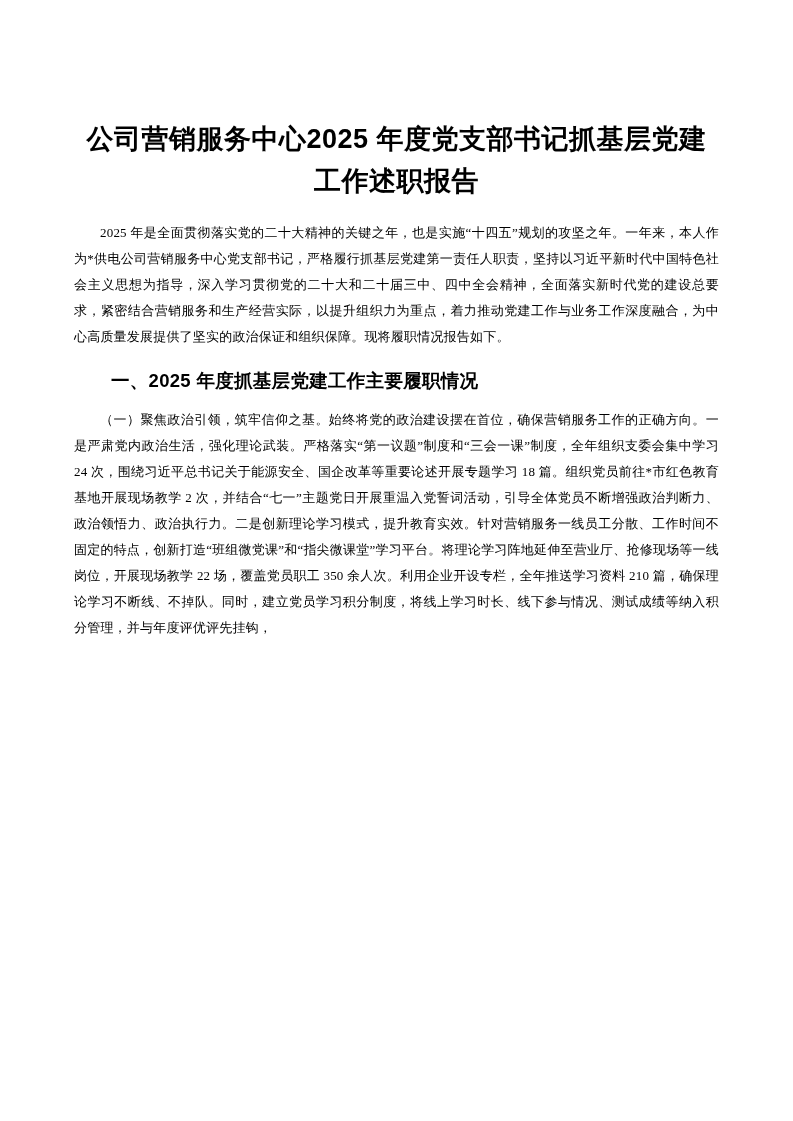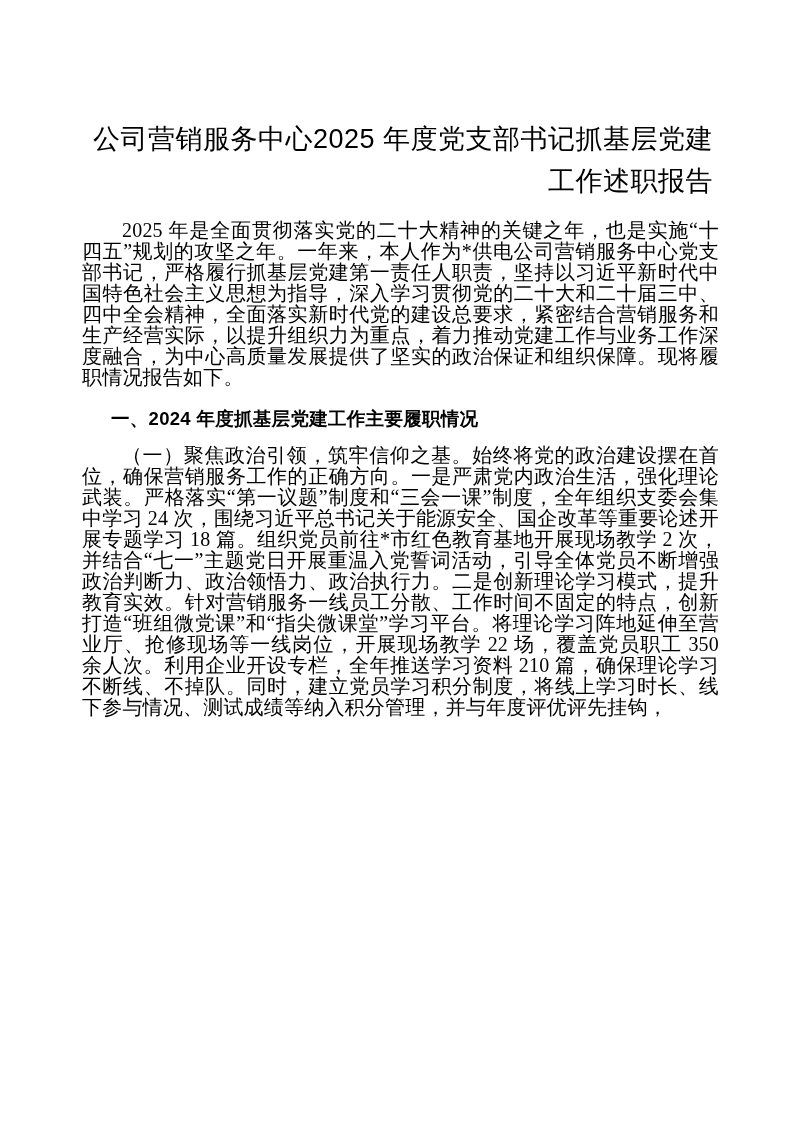--- a/index.html
+++ b/index.html
@@ -18,33 +18,33 @@
     width: 793px;
     height: 1121px;
     box-sizing: border-box;
     padding: 118px 74px 60px 74px;
     position: relative;
     overflow: hidden;
   }
   .doc-title {
     font-family: "Liberation Sans", "DejaVu Sans", sans-serif;
     font-size: 27px;
-    font-weight: normal;
+    font-weight: bold;
     line-height: 42px;
-    text-align: right;
+    text-align: center;
     letter-spacing: 0.5px;
     margin: 0 0 18px 0;
     padding: 0 6px;
   }
   .para {
-    font-size: 20px;
-    line-height: 21px;
+    font-size: 13px;
+    line-height: 26px;
     text-align: justify;
     text-justify: inter-ideograph;
-    margin: 0 0 1px 8px;
+    margin: 0 0 1px 0;
     text-indent: 2em;
     letter-spacing: 0.2px;
   }
   .section-heading {
     font-family: "Liberation Sans", "DejaVu Sans", sans-serif;
     font-size: 18.5px;
     font-weight: bold;
     line-height: 33px;
     margin: 14px 0 10px 0;
     text-indent: 2em;
@@ -60,17 +60,17 @@
 </style>
 </head>
 <body>
 
 <div class="page">
 
   <h1 class="doc-title">公司营销服务中心2025 年度党支部书记抓基层党建工作述职报告</h1>
 
   <p class="para">2025 年是全面贯彻落实党的二十大精神的关键之年，也是实施“十四五”规划的攻坚之年。一年来，本人作为*供电公司营销服务中心党支部书记，严格履行抓基层党建第一责任人职责，坚持以习近平新时代中国特色社会主义思想为指导，深入学习贯彻党的二十大和二十届三中、四中全会精神，全面落实新时代党的建设总要求，紧密结合营销服务和生产经营实际，以提升组织力为重点，着力推动党建工作与业务工作深度融合，为中心高质量发展提供了坚实的政治保证和组织保障。现将履职情况报告如下。</p>
 
-  <h2 class="section-heading">一、2024 年度抓基层党建工作主要履职情况</h2>
+  <h2 class="section-heading">一、2025 年度抓基层党建工作主要履职情况</h2>
 
   <p class="para para-spaced"><span class="lead">（一）聚焦政治引领，筑牢信仰之基。</span><span>始终将党的政治建设摆在首位，确保营销服务工作的正确方向。一是严肃党内政治生活，强化理论武装。严格落实“第一议题”制度和“三会一课”制度，全年组织支委会集中学习 24 次，围绕习近平总书记关于能源安全、国企改革等重要论述开展专题学习 18 篇。组织党员前往*市红色教育基地开展现场教学 2 次，并结合“七一”主题党日开展重温入党誓词活动，引导全体党员不断增强政治判断力、政治领悟力、政治执行力。二是创新理论学习模式，提升教育实效。针对营销服务一线员工分散、工作时间不固定的特点，创新打造“班组微党课”和“指尖微课堂”学习平台。将理论学习阵地延伸至营业厅、抢修现场等一线岗位，开展现场教学 22 场，覆盖党员职工 350 余人次。利用企业开设专栏，全年推送学习资料 210 篇，确保理论学习不断线、不掉队。同时，建立党员学习积分制度，将线上学习时长、线下参与情况、测试成绩等纳入积分管理，并与年度评优评先挂钩，</span></p>
 
 </div>
 
 </body></html>

